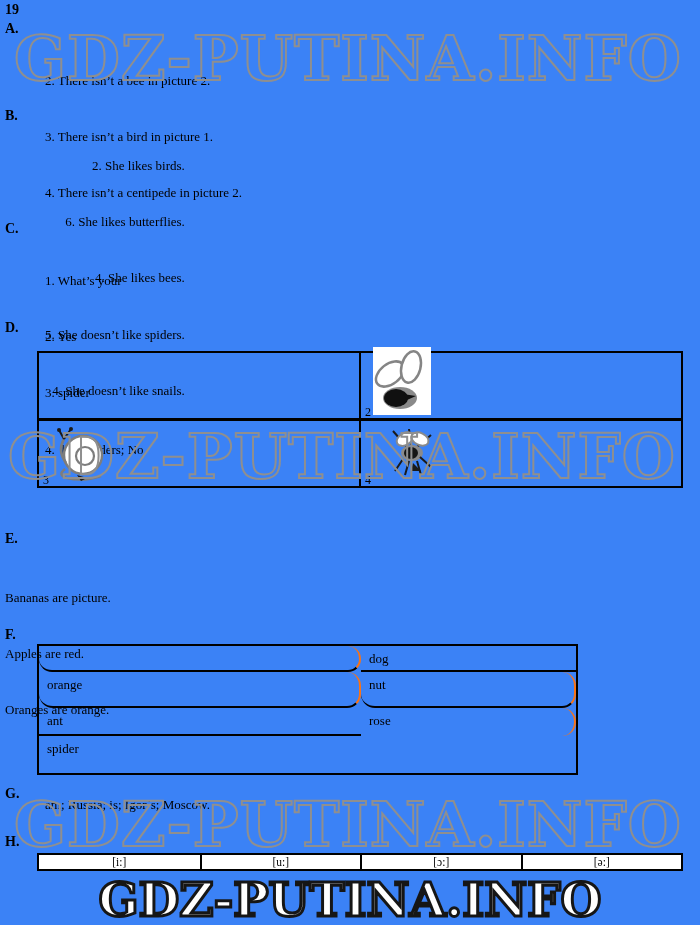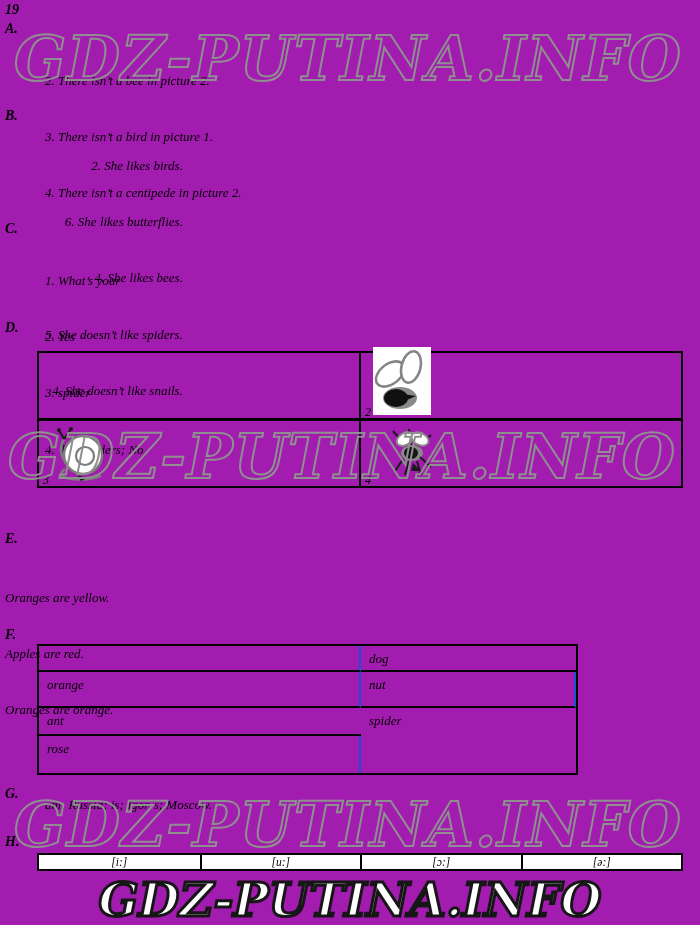--- a/index.html
+++ b/index.html
@@ -1,23 +1,22 @@
 <!DOCTYPE html>
 <html><head>
 <meta charset="utf-8">
 <style>
   html,body{margin:0;padding:0;background:#fff;}
   #page{
     position:relative;
     width:700px;height:925px;
-    background:#a21caf;
+    background:#3b82f6;
     font-family:"Liberation Serif", serif;
     color:#000;
     overflow:hidden;
-    font-style:italic;
   }
   .abs{position:absolute;}
   .heading{font-weight:bold;font-size:14px;}
   .pagenum{font-weight:bold;font-size:14px;}
   .txt{font-size:13px;line-height:18.8px;white-space:pre;}
   .list{left:45px;}
   
   .wm{
     position:absolute;
     font-family:"DejaVu Serif", serif;
@@ -66,21 +65,21 @@
     box-sizing:border-box;
     display:grid;
     grid-template-columns:322px 1fr;
     grid-template-rows:26px 36px 28px 1fr;
   }
   .wordt .cell{
     box-sizing:border-box;
     padding:5px 0 0 8px;
     font-size:13px;
   }
-  .wordt .cell.bR{border-right:2px solid #1d4ed8;}
+  .wordt .cell.bR{border-right:2px solid #f97316;border-radius:14px;}
   .wordt .cell.bB{border-bottom:2px solid #000;}
   
   .phont{
     position:absolute;left:37px;top:853px;
     width:646px;height:18px;
     border:2px solid #000;
     box-sizing:border-box;
     display:grid;
     grid-template-columns:1fr 1fr 1fr 1fr;
     z-index:40;
@@ -166,34 +165,34 @@
         <ellipse cx="24" cy="28" rx="7" ry="6" fill="#151515"></ellipse>
         <path d="M16 34 L8 46 M22 36 L18 50 M30 36 L34 50 M33 32 L44 42" stroke="#1a1a1a" stroke-width="2" fill="none"></path>
         <path d="M26 38 l8 8 -10 0 z" fill="#1a1a1a"></path>
       </svg>
       <div class="cellnum">4</div>
     </div>
   </div>
 
   <div class="abs heading" style="left:5px;top:531px;">E.</div>
   <div class="abs txt" style="left:5px;top:551px;">
-    <div>Oranges are yellow.</div>
+    <div>Bananas are picture.</div>
     <div>Apples are red.</div>
     <div>Oranges are orange.</div>
   </div>
 
   <div class="abs heading" style="left:5px;top:627px;">F.</div>
   <div class="wordt">
     <div class="cell bR bB"></div>
     <div class="cell bB">dog</div>
     <div class="cell bR bB">orange</div>
     <div class="cell bR bB">nut</div>
     <div class="cell bB">ant</div>
+    <div class="cell bR">rose</div>
     <div class="cell">spider</div>
-    <div class="cell bR">rose</div>
   </div>
 
   <div class="abs heading" style="left:5px;top:786px;">G.</div>
   <div class="abs txt" style="left:45px;top:796px;">am; Russia; is; Igor`s; Moscow.</div>
 
   <div class="abs heading" style="left:5px;top:834px;">H.</div>
   <div class="phont">
     <div class="cell">[i:]</div>
     <div class="cell">[u:]</div>
     <div class="cell">[ɔ:]</div>

